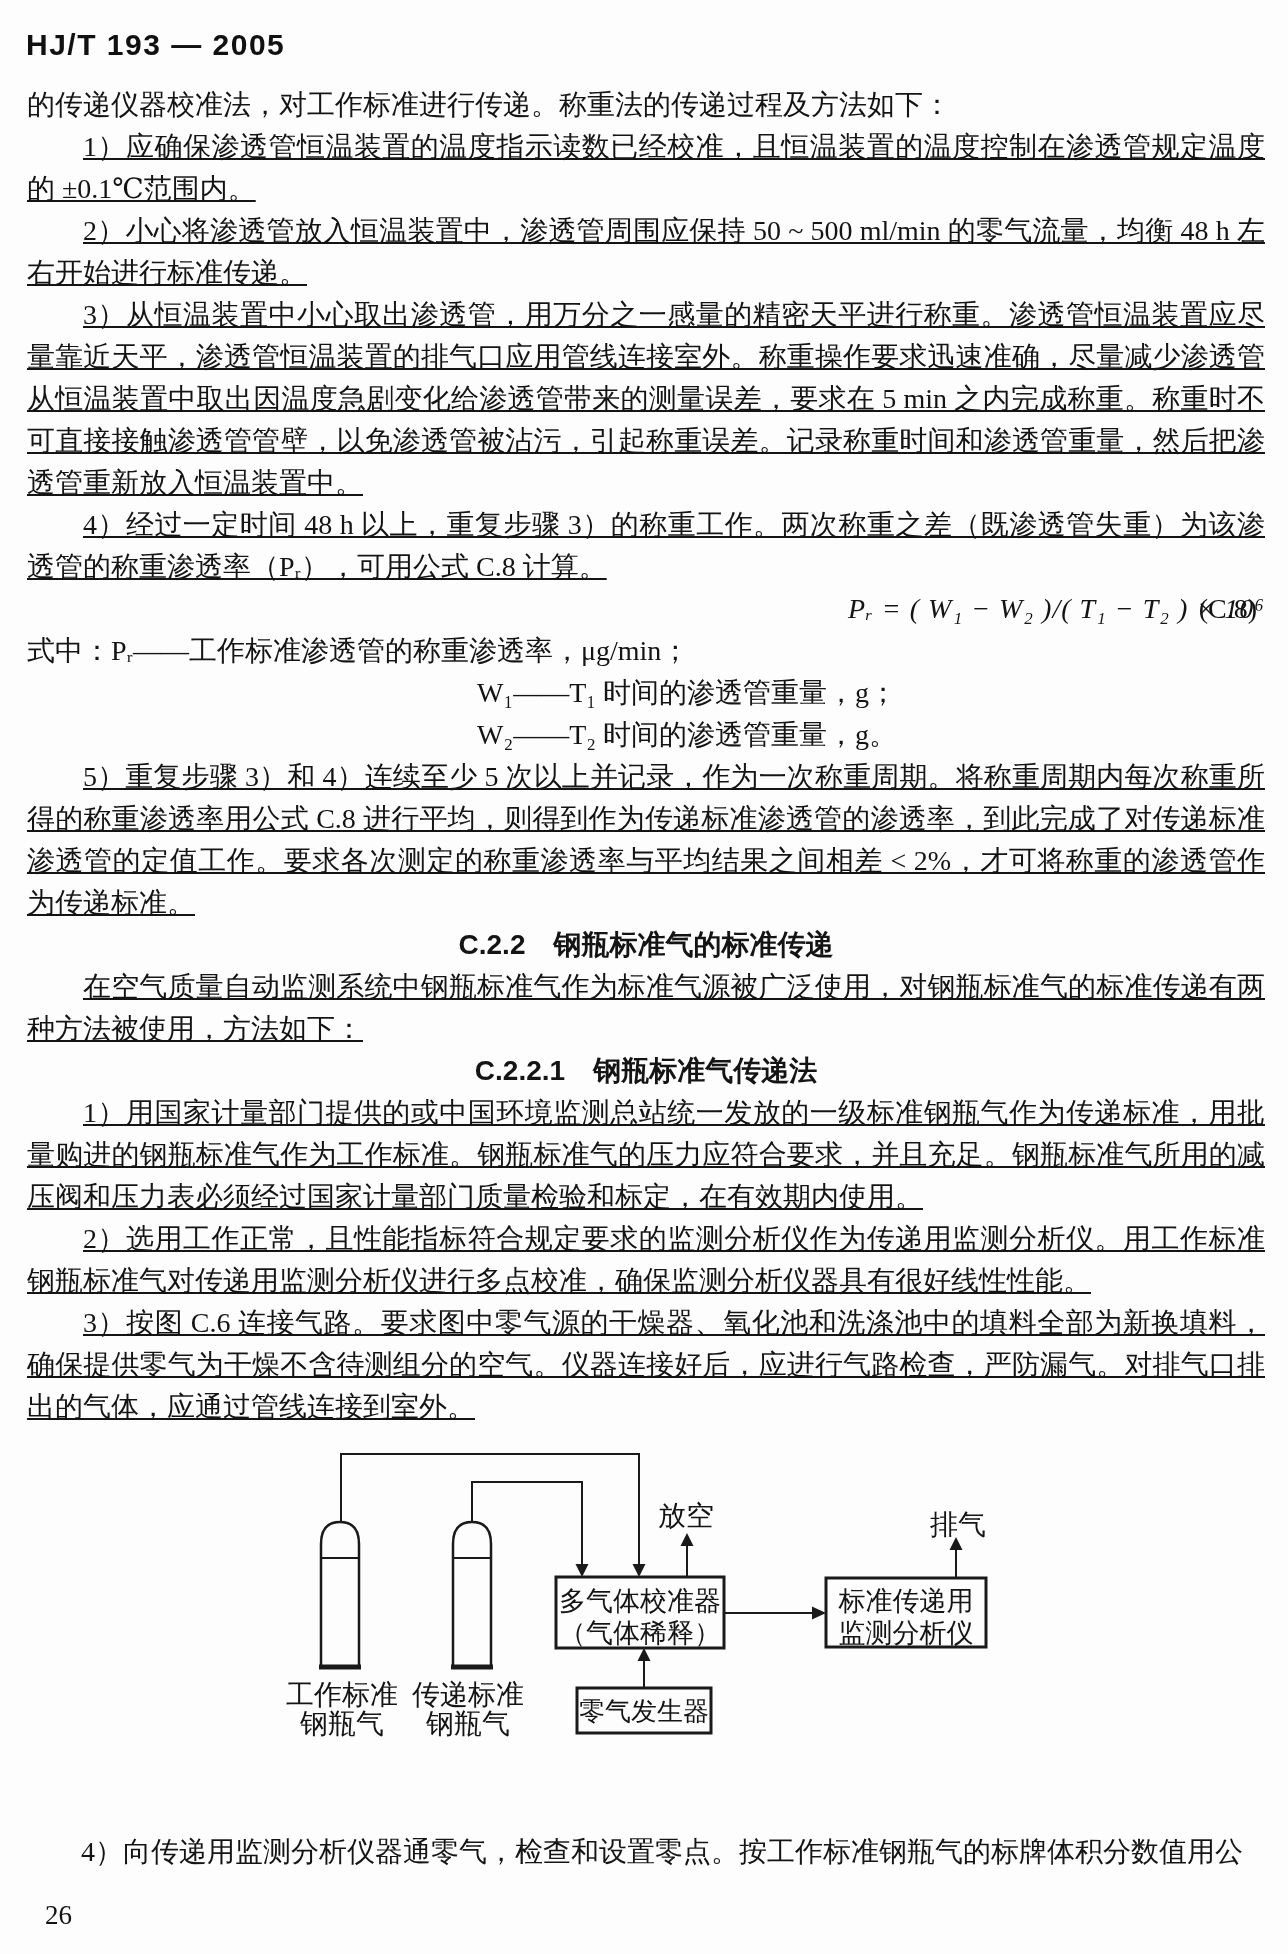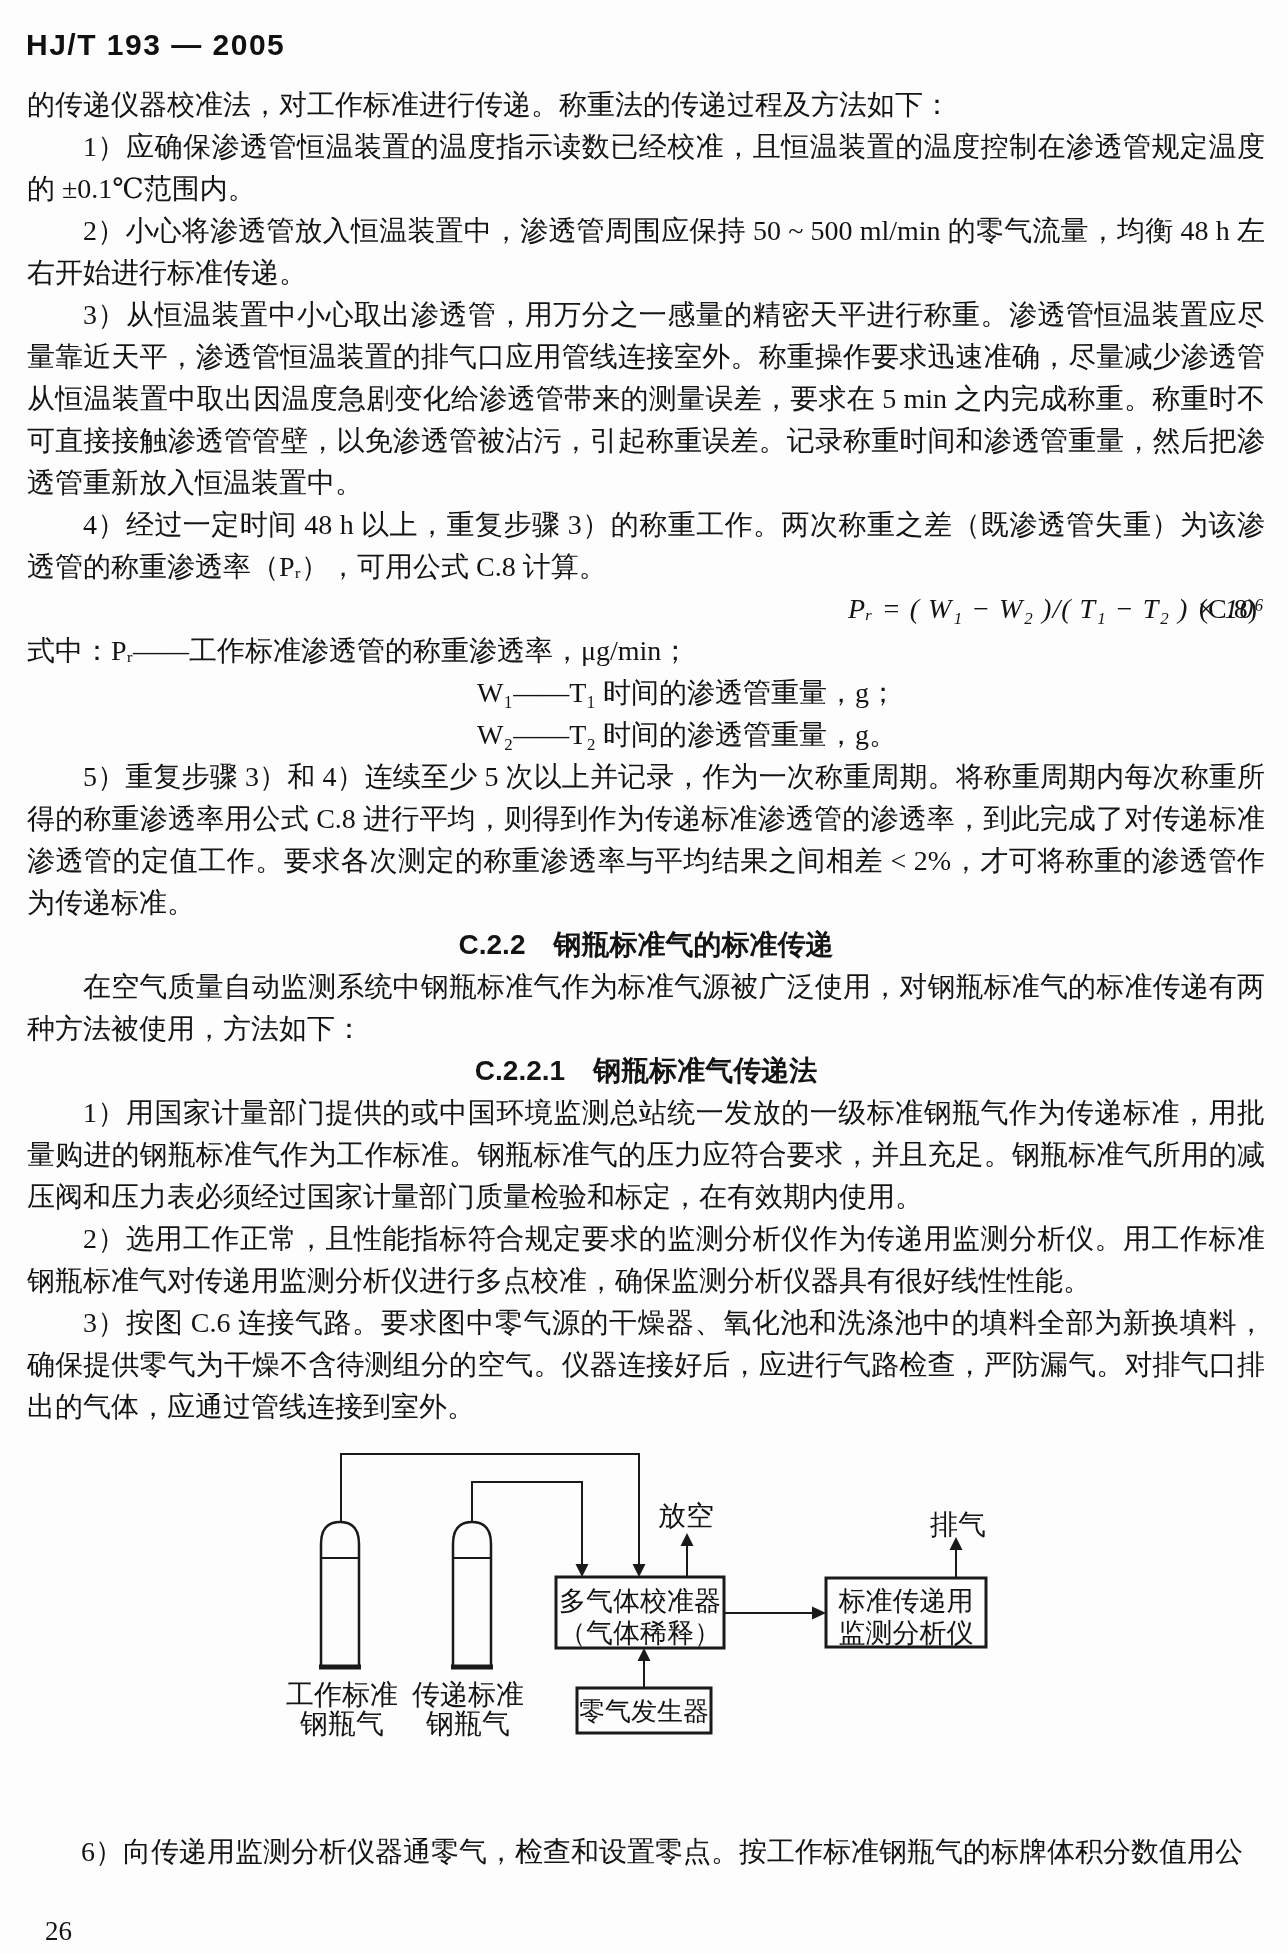--- a/index.html
+++ b/index.html
@@ -12,21 +12,21 @@
   .doc-header {
     position:absolute; top:28px; left:26px;
     font-family:"Liberation Sans","DejaVu Sans",sans-serif;
     font-weight:bold; font-size:30px; letter-spacing:1.5px; color:#111;
   }
   .content {
     position:absolute; top:84px; left:27px; width:1238px;
     font-size:28px; line-height:42px; text-align:justify;
     white-space:pre-wrap;
   }
-  .para.indent { text-indent:2em; }
+  .para.indent { text-indent:2em;text-decoration:underline; }
   .para.flush  { text-indent:0; }
   .para.def    { padding-left:82px; text-align:center; }
   .para.heading {
     font-family:"Liberation Sans","DejaVu Sans",sans-serif;
     font-weight:bold; text-align:center;
   }
   .para.formula { position:relative; text-align:right; text-indent:0; }
   .formula-body { font-style:italic; letter-spacing:1px; }
   .formula-number { position:absolute; right:8px; top:0; font-style:normal; }
   .figure-svg { position:absolute; top:1446px; left:0; width:1288px; height:320px; }
@@ -39,21 +39,21 @@
     text-align:center; font-size:29px; line-height:42px; font-weight:bold;
     font-family:"Liberation Sans","DejaVu Sans",sans-serif; white-space:pre-wrap;
   }
   .after-fig {
     position:absolute; top:1831px; left:25px; width:1238px;
     font-size:28px; line-height:42px; text-align:justify; text-indent:2em;
     white-space:pre-wrap;
   }
   .page-number {
     position:absolute; top:1894px; left:45px;
-    font-size:27px; line-height:42px;margin-top:16px;
+    font-size:27px; line-height:42px;
   }
 </style>
 </head>
 <body>
 
 <div class="page">
 
   <div class="doc-header">HJ/T 193 — 2005</div>
 
   <div class="content" id="body-content"><div class="para flush">的传递仪器校准法，对工作标准进行传递。称重法的传递过程及方法如下：</div><div class="para indent">1）应确保渗透管恒温装置的温度指示读数已经校准，且恒温装置的温度控制在渗透管规定温度的 ±0.1℃范围内。</div><div class="para indent">2）小心将渗透管放入恒温装置中，渗透管周围应保持 50 ~ 500 ml/min 的零气流量，均衡 48 h 左右开始进行标准传递。</div><div class="para indent">3）从恒温装置中小心取出渗透管，用万分之一感量的精密天平进行称重。渗透管恒温装置应尽量靠近天平，渗透管恒温装置的排气口应用管线连接室外。称重操作要求迅速准确，尽量减少渗透管从恒温装置中取出因温度急剧变化给渗透管带来的测量误差，要求在 5 min 之内完成称重。称重时不可直接接触渗透管管壁，以免渗透管被沾污，引起称重误差。记录称重时间和渗透管重量，然后把渗透管重新放入恒温装置中。</div><div class="para indent">4）经过一定时间 48 h 以上，重复步骤 3）的称重工作。两次称重之差（既渗透管失重）为该渗透管的称重渗透率（Pᵣ），可用公式 C.8 计算。</div><div class="para formula"><span class="formula-body">Pᵣ = ( W₁ − W₂ )/( T₁ − T₂ ) × 10⁶</span><span class="formula-number">(C.8)</span></div><div class="para flush">式中：Pᵣ——工作标准渗透管的称重渗透率，μg/min；</div><div class="para def">W₁——T₁ 时间的渗透管重量，g；</div><div class="para def">W₂——T₂ 时间的渗透管重量，g。</div><div class="para indent">5）重复步骤 3）和 4）连续至少 5 次以上并记录，作为一次称重周期。将称重周期内每次称重所得的称重渗透率用公式 C.8 进行平均，则得到作为传递标准渗透管的渗透率，到此完成了对传递标准渗透管的定值工作。要求各次测定的称重渗透率与平均结果之间相差 &lt; 2%，才可将称重的渗透管作为传递标准。</div><div class="para heading">C.2.2　钢瓶标准气的标准传递</div><div class="para indent">在空气质量自动监测系统中钢瓶标准气作为标准气源被广泛使用，对钢瓶标准气的标准传递有两种方法被使用，方法如下：</div><div class="para heading">C.2.2.1　钢瓶标准气传递法</div><div class="para indent">1）用国家计量部门提供的或中国环境监测总站统一发放的一级标准钢瓶气作为传递标准，用批量购进的钢瓶标准气作为工作标准。钢瓶标准气的压力应符合要求，并且充足。钢瓶标准气所用的减压阀和压力表必须经过国家计量部门质量检验和标定，在有效期内使用。</div><div class="para indent">2）选用工作正常，且性能指标符合规定要求的监测分析仪作为传递用监测分析仪。用工作标准钢瓶标准气对传递用监测分析仪进行多点校准，确保监测分析仪器具有很好线性性能。</div><div class="para indent">3）按图 C.6 连接气路。要求图中零气源的干燥器、氧化池和洗涤池中的填料全部为新换填料，确保提供零气为干燥不含待测组分的空气。仪器连接好后，应进行气路检查，严防漏气。对排气口排出的气体，应通过管线连接到室外。</div></div>
@@ -115,17 +115,17 @@
       <polygon points="637.5,215 650.5,215 644,202" fill="#1a1a1a"></polygon>
     </g>
 
     <text x="342" y="258" font-size="28" text-anchor="middle">工作标准</text>
     <text x="342" y="287" font-size="28" text-anchor="middle">钢瓶气</text>
     <text x="468" y="258" font-size="28" text-anchor="middle">传递标准</text>
     <text x="468" y="287" font-size="28" text-anchor="middle">钢瓶气</text>
   </svg>
 
 
-  <div class="after-fig">6）向传递用监测分析仪器通零气，检查和设置零点。按工作标准钢瓶气的标牌体积分数值用公</div>
+  <div class="after-fig">4）向传递用监测分析仪器通零气，检查和设置零点。按工作标准钢瓶气的标牌体积分数值用公</div>
 
   <div class="page-number">26</div>
 
 </div>
 
 </body></html>

